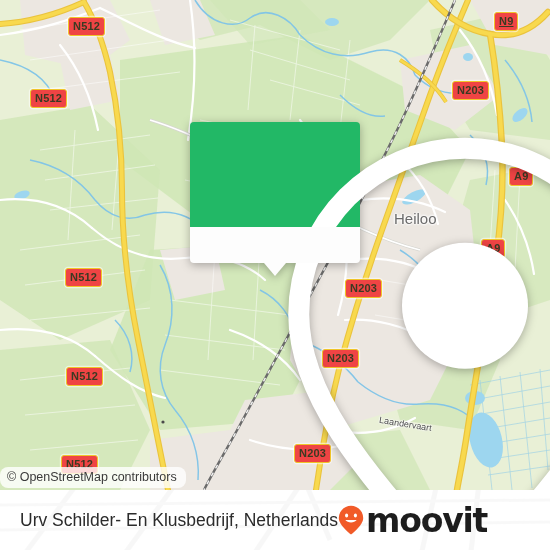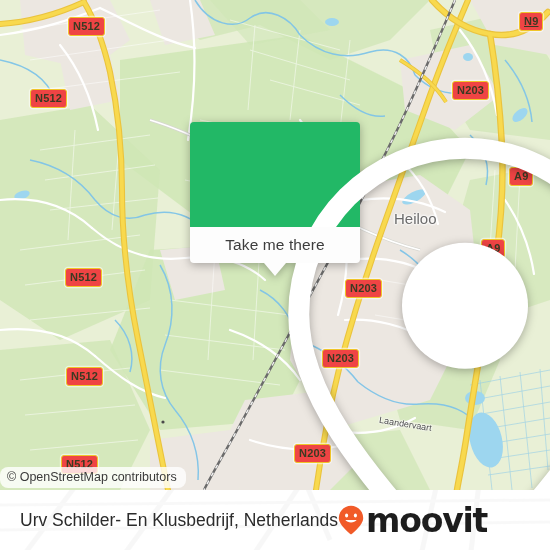--- a/index.html
+++ b/index.html
@@ -322,40 +322,39 @@
     <div class="place-label" style="left:394px;top:166px;">Heiloo</div>
 
     <div class="water-label" style="left:379px;top:419px;">Laandervaart</div>
 
     <div class="shield" style="left:68px;top:17px;">N512</div>
     <div class="shield" style="left:30px;top:89px;">N512</div>
     <div class="shield" style="left:65px;top:268px;">N512</div>
     <div class="shield" style="left:66px;top:367px;">N512</div>
     <div class="shield" style="left:61px;top:455px;">N512</div>
 
-    <div class="shield" style="left:519px;top:12px;text-decoration:underline;">N9</div>
+    <div class="shield" style="left:494px;top:12px;text-decoration:underline;">N9</div>
 
     <div class="shield" style="left:452px;top:81px;">N203</div>
     <div class="shield" style="left:345px;top:279px;">N203</div>
     <div class="shield" style="left:322px;top:349px;">N203</div>
     <div class="shield" style="left:294px;top:444px;">N203</div>
 
     <div class="shield" style="left:509px;top:167px;">A9</div>
     <div class="shield" style="left:481px;top:239px;">A9</div>
     <div class="shield" style="left:450px;top:345px;">A9</div>
 
     <div id="popup">
       <div id="popup-head">
         <svg id="popup-pin" viewBox="0 0 44 56">
           <path d="M22 3 C11.5 3 3 11.5 3 22 C3 33 14 43.5 22 53 C30 43.5 41 33 41 22 C41 11.5 32.5 3 22 3 Z" fill="none" stroke="#ffffff" stroke-width="2.4"></path>
           <circle cx="22" cy="21" r="7.2" fill="#ffffff"></circle>
         </svg>
       </div>
       <div id="popup-body">
-        <span id="popup-label">Take me there</span>
         <div id="popup-tail"></div>
       </div>
     </div>
 
     <div id="attribution">© OpenStreetMap contributors</div>
 
   </div>
 
   <div id="footer">
     <svg id="footer-watermark" viewBox="0 0 550 550">

